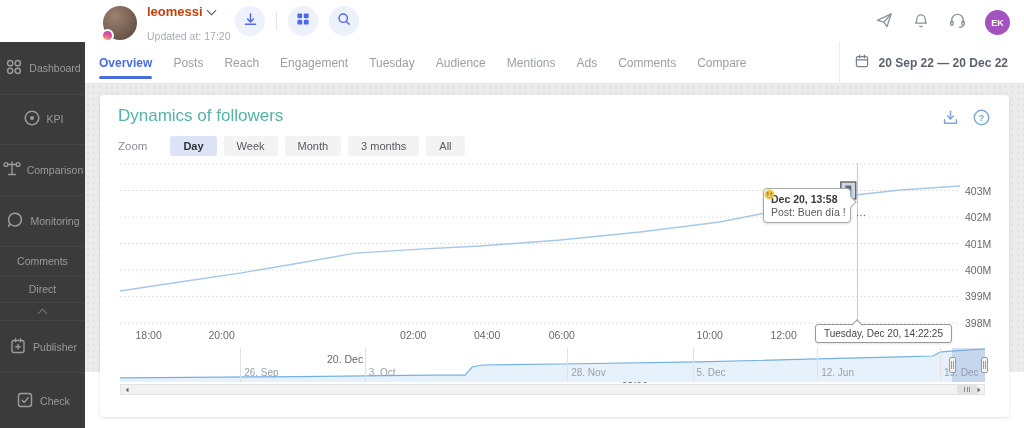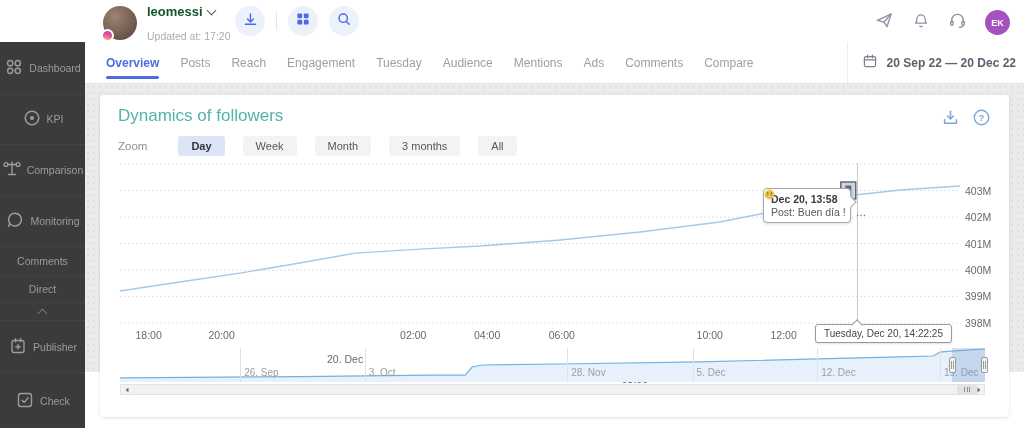--- a/index.html
+++ b/index.html
@@ -9,57 +9,57 @@
 
   
   .topbar { position:absolute; left:0; top:0; width:1024px; height:42px; background:#fff; z-index:5; }
   .logo { position:absolute; left:0; top:0; width:85px; height:42px; background:#e5414e; color:#fff;
           display:flex; align-items:center; justify-content:center; font-weight:bold; font-size:13.5px; letter-spacing:.5px; }
   .profile { position:absolute; left:103px; top:4px; display:flex; align-items:center; gap:10px; }
   .avatar { position:relative; width:34px; height:34px; border-radius:50%;
             background:radial-gradient(circle at 35% 30%, #9c8372, #6b564a 70%, #4e4038); }
   .ig-badge { position:absolute; left:-2px; bottom:-2px; width:13px; height:13px; border-radius:50%;
               border:2px solid #fff; background:radial-gradient(circle at 30% 110%, #fdc468, #df4996 60%, #a254c9); }
-  .acct-name { font-size:13px; font-weight:bold; color:#14532d; display:flex; align-items:center; gap:5px; }
+  .acct-name { font-size:13px; font-weight:bold; color:#c2410c; display:flex; align-items:center; gap:5px; }
   .chev { width:7px; height:7px; border-right:1.5px solid #55595e; border-bottom:1.5px solid #55595e;
           transform:rotate(45deg); margin-top:-3px; }
   .acct-upd { font-size:10.5px; color:#a6adb5; margin-top:11px; }
   .hdr-actions { position:absolute; left:235px; top:6px; display:flex; align-items:center; gap:11px; }
   .round-btn { width:30px; height:30px; border-radius:50%; background:#edf1fc; display:flex; align-items:center; justify-content:center; cursor:pointer; }
   .vdiv { width:1px; height:18px; background:#e3e5e9; }
   .hdr-right { position:absolute; right:14px; top:10px; display:flex; align-items:center; gap:18px; }
   .user-badge { width:25px; height:25px; border-radius:50%; background:#a352c0; color:#fff; font-size:9px; font-weight:bold;
                 display:flex; align-items:center; justify-content:center; }
 
   
   .sidebar { position:absolute; left:0; top:42px; width:85px; height:386px; background:#3b3b3b; z-index:4; display:flex; flex-direction:column; }
   .side-item { display:flex; flex-direction:row; align-items:center; justify-content:center; gap:5px;
                color:#9b9b9b; font-size:10.5px; border-bottom:1px dotted #4b4b4b; cursor:pointer; }
   .side-item.txt { font-size:10.5px; }
   .side-item:last-child { border-bottom:none; }
 
   
   .main { position:absolute; left:85px; top:42px; width:939px; height:386px; }
   .tabrow { position:relative; height:42px; background:#fff; border-bottom:1px solid #e7e7e7; display:flex; align-items:center; }
-  .tabs { display:flex; align-items:center; gap:21px; padding-left:21px; height:100%; }
+  .tabs { display:flex; align-items:center; gap:21px; padding-left:14px; height:100%; }
   .tab { position:relative; font-size:12px; color:#9aa0a6; cursor:pointer; height:100%; display:flex; align-items:center; }
   .tab.active { color:#4a6de0; font-weight:bold; }
   .tab.active::after { content:""; position:absolute; left:0; right:0; bottom:4px; height:3px; border-radius:2px; background:#4a6de0; }
   .daterange { position:absolute; right:0; top:0; height:100%; display:flex; align-items:center; gap:9px;
-               padding:0 8px 0 14px; border-left:1px solid #ededed; font-size:12px; font-weight:bold; color:#5b626e; cursor:pointer; }
+               padding:0 16px 0 14px; border-left:1px solid #ededed; font-size:12px; font-weight:bold; color:#5b626e; cursor:pointer; }
 
   .content { position:relative; height:288px; background:#ebebeb;
              background-image:radial-gradient(#e0e0e0 1px, transparent 1px); background-size:6px 6px; padding:11px 15px; }
   .card { position:relative; width:909px; height:322px; background:#fff; border-radius:4px; box-shadow:0 1px 3px rgba(0,0,0,.12); }
   .card-title { position:absolute; left:18px; top:11px; font-size:17px; color:#52b3a9; }
   .card-icons { position:absolute; right:18px; top:13px; display:flex; gap:12px; }
   .card-icons .ci { cursor:pointer; }
 
   .zoom-row { position:absolute; left:18px; top:41px; display:flex; align-items:center; gap:9px; }
-  .zoom-label { font-size:11.5px; color:#8a8f96; margin-right:10px; }
+  .zoom-label { font-size:11.5px; color:#8a8f96; margin-right:2px; }
   .zoom-btn { font-size:11px; color:#55585e; background:#f3f3f3; border-radius:3px; padding:4px 13px; cursor:pointer; }
   .zoom-btn.active { background:#dde4f8; color:#2f3338; font-weight:bold; }
 
   
   .plot-area { position:absolute; left:20px; top:68px; width:840px; height:160px; }
   .plot-area svg { position:absolute; left:0; top:0; overflow:visible; }
   .ytick { position:absolute; left:845px; transform:translateY(-50%); font-size:10.5px; color:#66696e; white-space:nowrap; }
   .xtick { position:absolute; top:166px; transform:translateX(-50%); font-size:10.5px; color:#66696e; white-space:nowrap; }
   .crosshair { position:absolute; top:0; width:1px; height:160px; background:#c9c9c9; }
 
@@ -282,21 +282,21 @@
           <span class="ci">
             <svg width="19" height="19" viewBox="0 0 20 20" fill="none">
               <circle cx="10" cy="10" r="7.6" stroke="#7fa8d9" stroke-width="1.5"></circle>
               <text x="10" y="13.6" text-anchor="middle" font-size="10" font-weight="bold" fill="#7fa8d9" font-family="Liberation Sans, sans-serif">?</text>
             </svg>
           </span>
         </div>
 
         <div class="zoom-row">
           <span class="zoom-label">Zoom</span>
-          <span id="zoom-buttons" style="display:flex;gap:18px;padding-left:12px;">
+          <span id="zoom-buttons" style="display:flex;gap:7px;padding-left:12px;">
               <span class="zoom-btn active">Day</span>
               <span class="zoom-btn">Week</span>
               <span class="zoom-btn">Month</span>
               <span class="zoom-btn">3 months</span>
               <span class="zoom-btn">All</span>
             </span>
         </div>
 
         <div class="plot-area">
           <svg id="main-svg" width="840" height="160" viewBox="0 0 840 160">
@@ -372,21 +372,21 @@
               <span class="nav-grid" style="left: 447.2px;"></span>
               <span class="nav-grid" style="left: 572.6px;"></span>
               <span class="nav-grid" style="left: 697.2px;"></span>
               <span class="nav-grid" style="left: 820px;"></span>
             </div>
           <div id="nav-ticks">
               <span class="nav-tick" style="left: 124.2px;">26. Sep</span>
               <span class="nav-tick" style="left: 248.8px;">3. Oct</span>
               <span class="nav-tick" style="left: 451.2px;">28. Nov</span>
               <span class="nav-tick" style="left: 576.6px;">5. Dec</span>
-              <span class="nav-tick" style="left: 701.2px;">12. Dec</span>
+              <span class="nav-tick" style="left: 701.2px;">12. Jun</span>
               <span class="nav-tick" style="left: 824px;">19. Dec</span>
             </div>
           <div class="nav-sel" id="nav-sel" style="left: 832.1px; width: 32.9px;"></div>
           <div class="nav-handle" id="nav-h1" style="left: 828.6px;">
               <i></i>
               <i></i>
             </div>
           <div class="nav-handle" id="nav-h2" style="left: 860.5px;">
               <i></i>
               <i></i>

